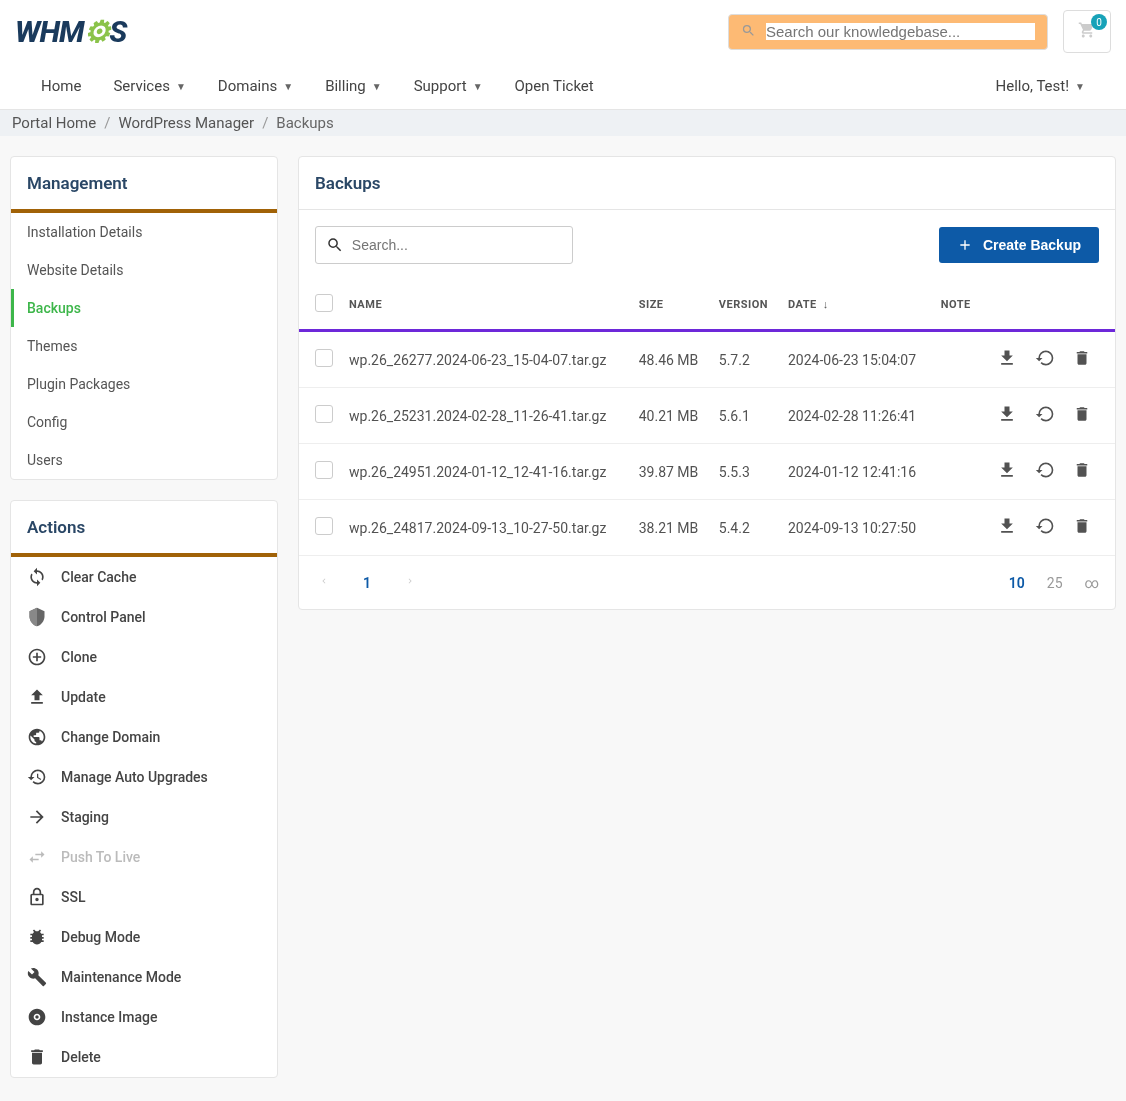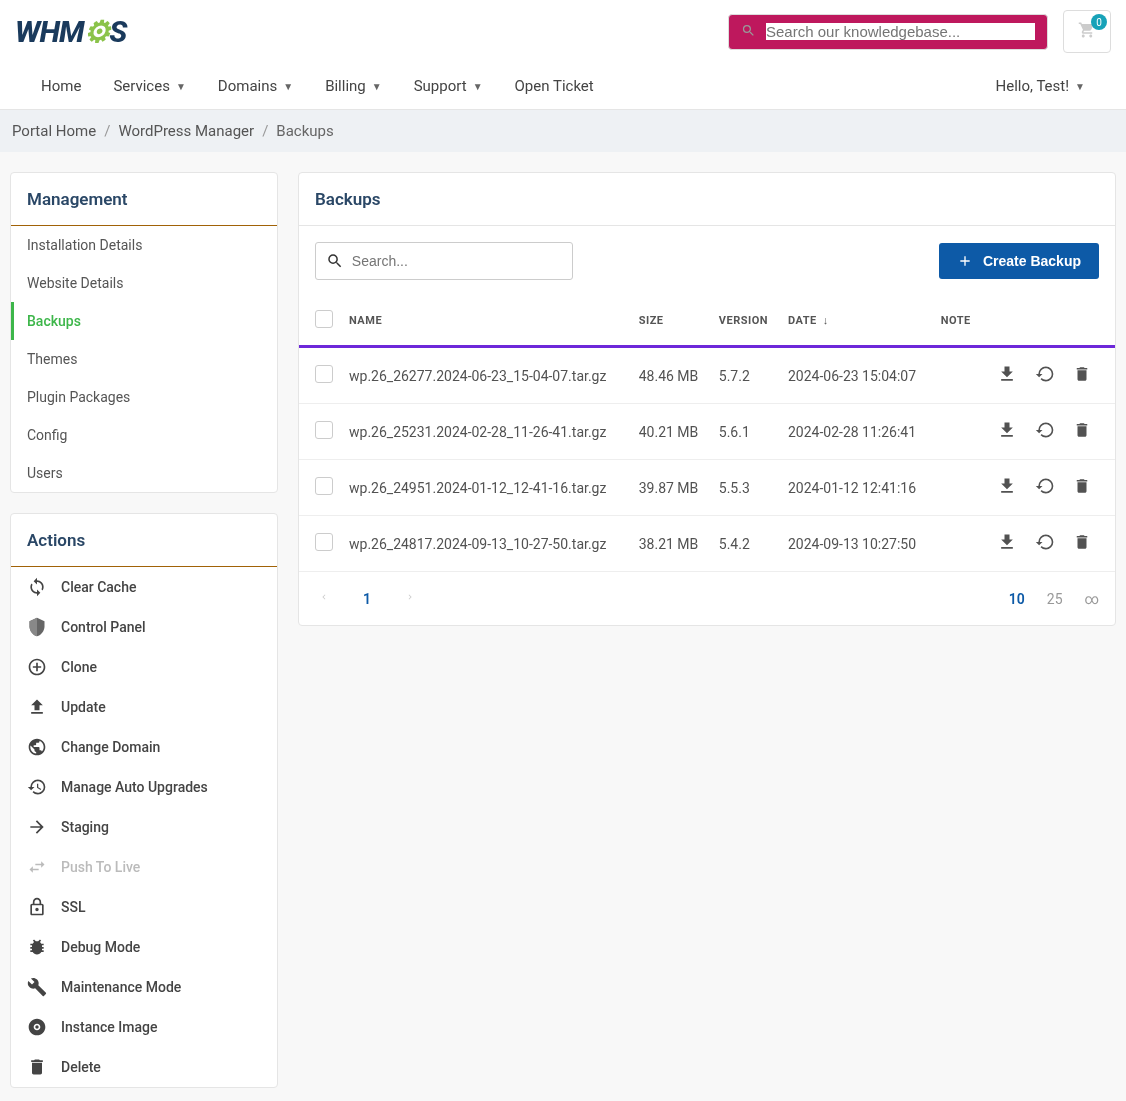--- a/index.html
+++ b/index.html
@@ -1,35 +1,35 @@
 <!DOCTYPE html>
 <html><head>
 <meta charset="utf-8">
 <style>
 *{box-sizing:border-box;margin:0;padding:0}
 body{font-family:-apple-system,BlinkMacSystemFont,"Segoe UI",Roboto,sans-serif;background:#fff;color:#333;font-size:14px}
 .header{display:flex;align-items:center;padding:10px 15px;gap:12px}
 .logo{font-size:30px;font-weight:800;color:#1a3a5c;font-style:italic;letter-spacing:-1px}
 .logo-gear{color:#8bc34a;display:inline-block}
 .header-right{margin-left:auto;display:flex;align-items:center;gap:15px}
-.search-box{display:flex;align-items:center;border:1px solid #ddd;border-radius:4px;padding:8px 12px;width:320px;background:#be185d}
+.search-box{display:flex;align-items:center;border:1px solid #ddd;border-radius:4px;padding:8px 12px;width:320px;background:#fdba74}
 .search-box input{border:none;outline:none;font-size:15px;color:#999;width:100%;margin-left:10px}
 .cart-btn{position:relative;border:1px solid #ddd;border-radius:4px;padding:10px 14px;background:#fff;color:#ccc}
 .cart-badge{position:absolute;top:3px;right:3px;background:#17a2b8;color:#fff;border-radius:50%;width:16px;height:16px;font-size:10px;display:flex;align-items:center;justify-content:center}
 .nav{display:flex;align-items:center;padding:0 25px;border-bottom:1px solid #e5e5e5}
 .nav-item{padding:14px 16px;color:#444;cursor:pointer;display:flex;align-items:center;gap:6px;font-size:15px}
 .nav-spacer{margin-left:auto}
 .caret{font-size:10px;color:#666}
-.breadcrumb{background:#eef1f4;padding:12px 12px;color:#666;font-size:15px}
+.breadcrumb{background:#eef1f4;padding:4px 12px;color:#666;font-size:15px}
 .breadcrumb a{color:#555;text-decoration:none}
 .breadcrumb-sep{margin:0 8px;color:#999}
 .main{display:flex;padding:20px 10px;gap:20px;align-items:flex-start;background:#f8f8f8;min-height:900px}
 .sidebar{width:268px;flex-shrink:0}
 .panel{background:#fff;border:1px solid #e5e5e5;border-radius:4px;margin-bottom:20px}
-.panel-header{padding:16px;font-size:17px;font-weight:600;color:#2a4766;border-bottom:1px solid #a16207}
+.panel-header{padding:16px;font-size:17px;font-weight:600;color:#2a4766;border-bottom:4px solid #a16207}
 .menu-item{padding:11px 16px;color:#555;cursor:pointer;font-size:14px}
 .menu-item.active{color:#3db64a;border-left:3px solid #3db64a;padding-left:13px;font-weight:500}
 .action-item{display:flex;align-items:center;gap:14px;padding:10px 16px;color:#444;cursor:pointer;font-size:14px;font-weight:500}
 .action-item.disabled{color:#bbb}
 .action-icon{width:20px;height:20px;display:flex;align-items:center;justify-content:center}
 .content{flex:1;background:#fff;border:1px solid #e5e5e5;border-radius:4px}
 .content-header{padding:16px;font-size:17px;font-weight:600;color:#2a4766;border-bottom:1px solid #e5e5e5}
 .toolbar{display:flex;align-items:center;padding:16px;gap:12px}
 .table-search{display:flex;align-items:center;border:1px solid #ccc;border-radius:3px;padding:8px 10px;width:258px}
 .table-search input{border:none;outline:none;font-size:14px;margin-left:8px;width:100%;color:#999}

